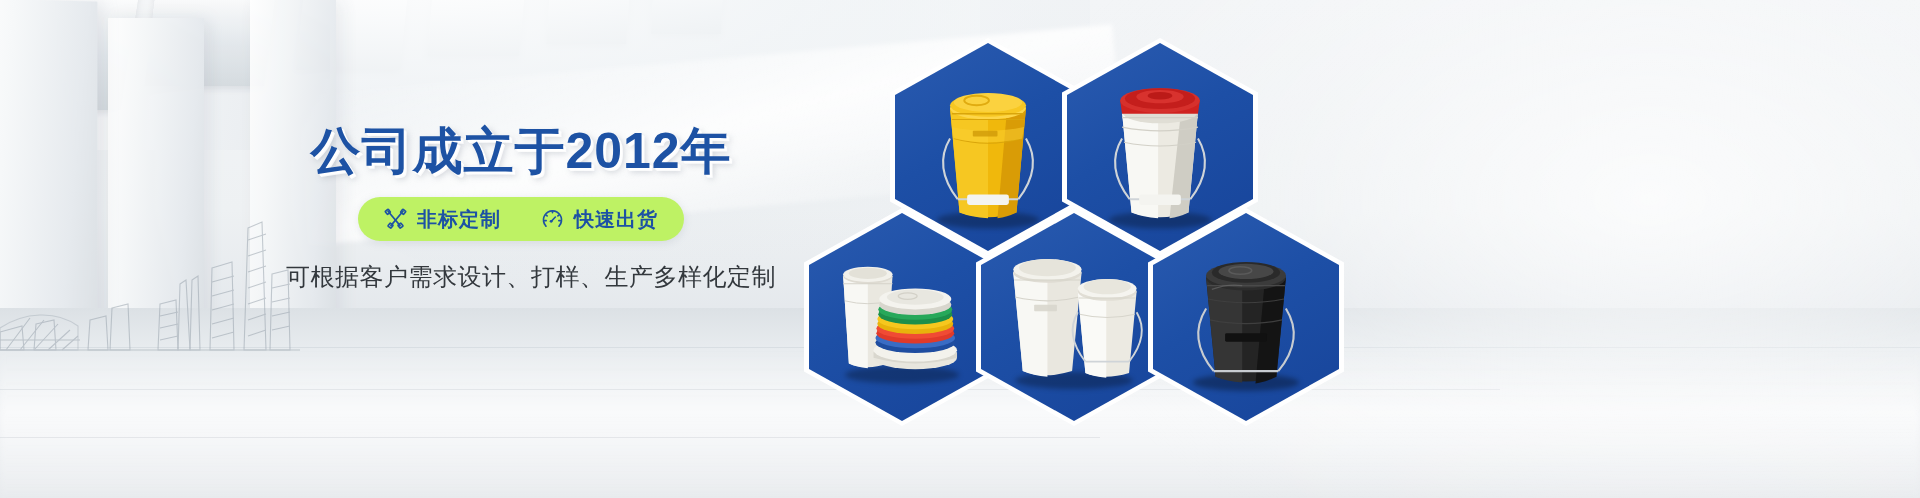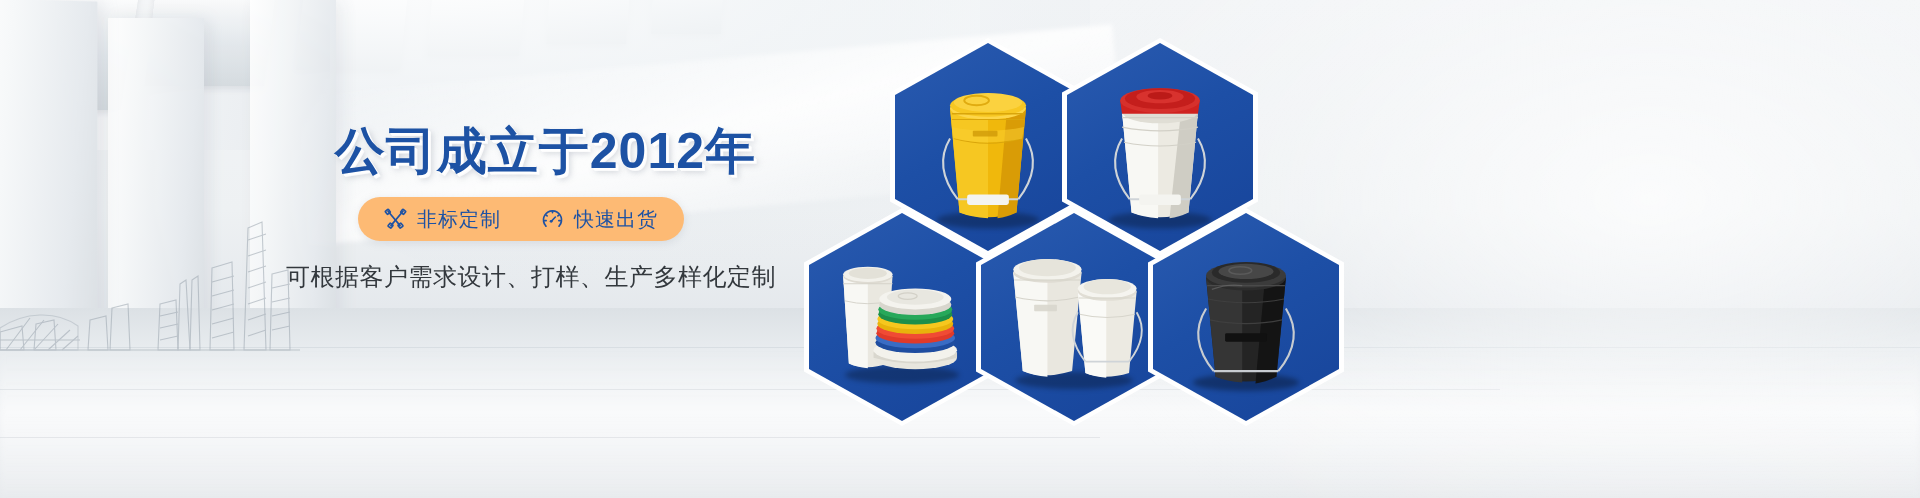--- a/index.html
+++ b/index.html
@@ -87,41 +87,41 @@
 
   
   .text-block{ position:absolute; left:286px; top:126px; width:470px; }
 
   .headline{
     font-size:50px;
     font-weight:bold;
     letter-spacing:1px;
     line-height:1;
     color:#1d52a4;
-    text-align:right;
+    text-align:center;
     white-space:nowrap;
     text-shadow:
        2px 2px 0 #ffffff,
        3px 3px 0 rgba(255,255,255,.85),
        4px 4px 6px rgba(120,130,145,.35);
   }
 
   .pill{
     margin-top:21px;
     height:44px;
-    background:#fdba74;
+    background:#bef264;
     border-radius:22px;
     display:flex;
     align-items:center;
     justify-content:center;
     gap:40px;
     padding:0 26px;
     box-shadow:0 2px 8px rgba(120,135,150,.18);
     width:fit-content;
-    margin-left:auto; margin-right:auto;
+    margin-left:auto; margin-right:auto;font-weight:bold;
   }
   .pill-item{ display:flex; align-items:center; gap:10px; }
   .pill-item .ico{ width:23px; height:23px; display:block; flex:0 0 auto; }
   .pill-item .lbl{
     font-size:20px;
     color:#1d52a4;
     letter-spacing:1px;
     line-height:1;
     white-space:nowrap;
   }

